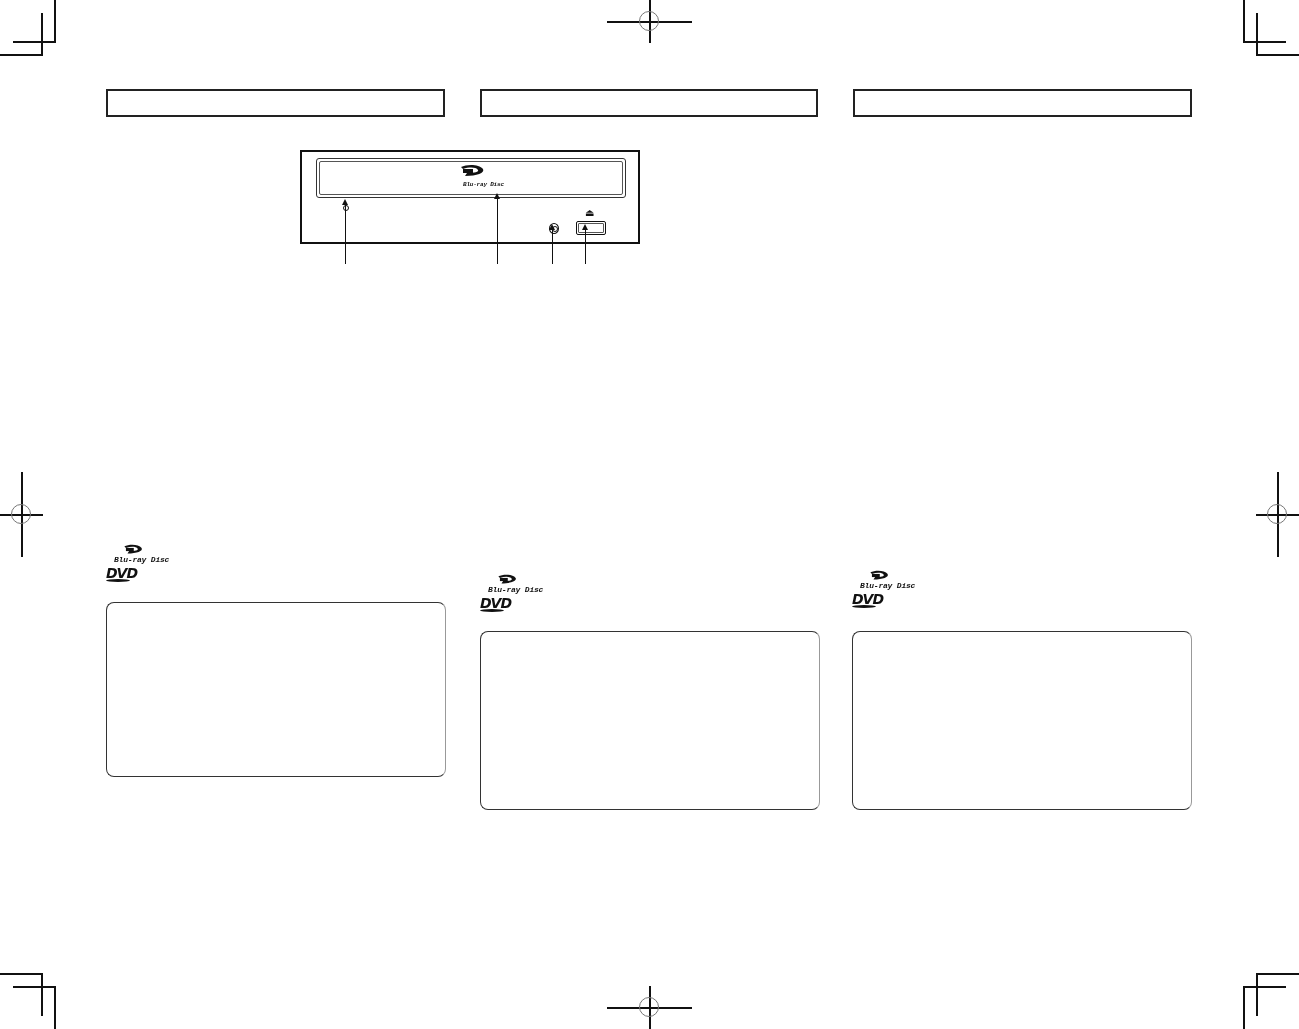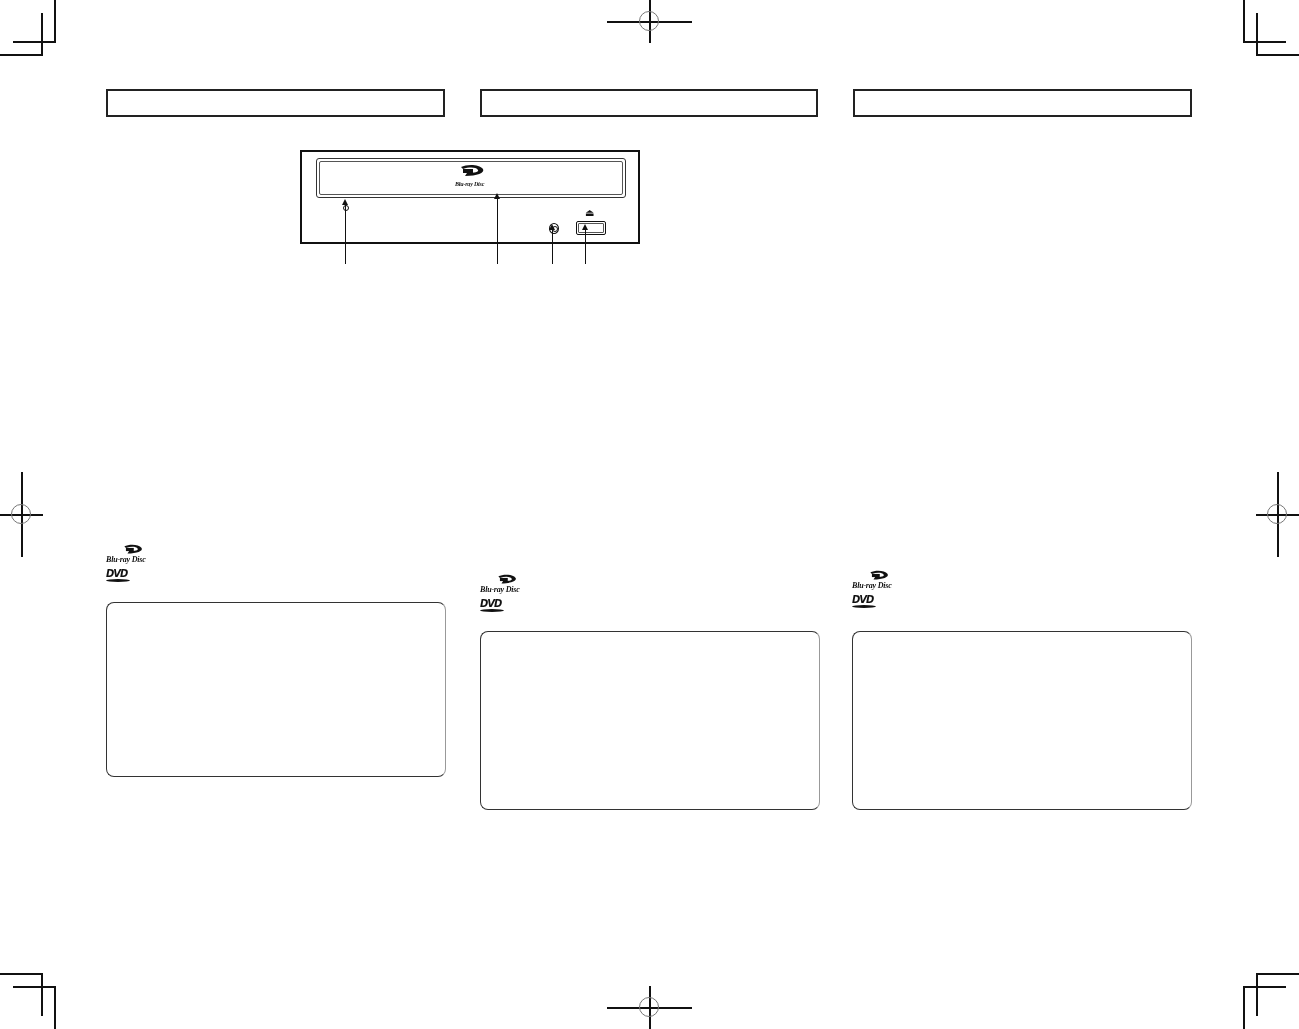--- a/index.html
+++ b/index.html
@@ -6,23 +6,23 @@
     body { width: 1299px; height: 1029px; position: relative; overflow: hidden;
            font-family: "Liberation Sans", sans-serif; color: #1a1a1a; }
     .abs { position: absolute; }
     .line-h { position: absolute; height: 2px; background: #111; }
     .line-v { position: absolute; width: 2px; background: #111; }
     .reg-circle { position: absolute; width: 20px; height: 20px; border: 1px solid #777; border-radius: 50%; box-sizing: border-box; }
     .header-bar { position: absolute; height: 28px; border: 2px solid #222; box-sizing: border-box; background: #fff; }
     .info-box { position: absolute; border: 1.5px solid #333; border-radius: 8px; box-sizing: border-box; background: #fff;
                 border-right-color: #999; }
     .logo-block { position: absolute; width: 60px; }
-    .bd-text { font-family: Liberation Serif, serif; font-style: italic; font-weight: bold; font-size: 8px;
-               letter-spacing: -0.2px; color: #111; white-space: nowrap; line-height: 9px; }
-    .dvd-text { font-family: "DejaVu Sans", sans-serif; font-style: italic; font-weight: bold; font-size: 10px;
+    .bd-text { font-family: Liberation Mono, monospace; font-style: italic; font-weight: bold; font-size: 8px;
+               letter-spacing: -0.2px; color: #111; white-space: nowrap; line-height: 9px; margin-left: 8px; }
+    .dvd-text { font-family: "DejaVu Sans", sans-serif; font-style: italic; font-weight: bold; font-size: 14px;
                 letter-spacing: -1px; color: #111; line-height: 11px; }
     .drive { position: absolute; left: 300px; top: 150px; width: 340px; height: 94px; border: 2px solid #111; box-sizing: border-box; background: #fff; }
     .tray { position: absolute; left: 14px; top: 6px; width: 310px; height: 40px; border: 1px solid #333; border-radius: 3px; box-sizing: border-box; }
     .tray-inner { position: absolute; left: 2px; top: 2px; right: 2px; bottom: 2px; border: 1px solid #555; border-radius: 2px; }
     .led { position: absolute; left: 41px; top: 53px; width: 6px; height: 6px; border: 1px solid #111; border-radius: 50%; box-sizing: border-box; }
     .jack { position: absolute; left: 247px; top: 71px; width: 10px; height: 11px; border: 1px solid #111; border-radius: 50%; box-sizing: border-box; }
     .jack::after { content: ""; position: absolute; left: 2px; top: 2px; width: 4px; height: 4px; border: 1px solid #111; border-radius: 50%; }
     .eject-btn { position: absolute; left: 274px; top: 69px; width: 30px; height: 14px; border: 1px solid #111; border-radius: 2px; box-sizing: border-box; }
     .eject-btn::after { content: ""; position: absolute; left: 1px; top: 1px; right: 1px; bottom: 1px; border: 1px solid #555; border-radius: 1px; }
     .eject-glyph { position: absolute; left: 283px; top: 56px; font-size: 10px; line-height: 10px; color: #111; }

